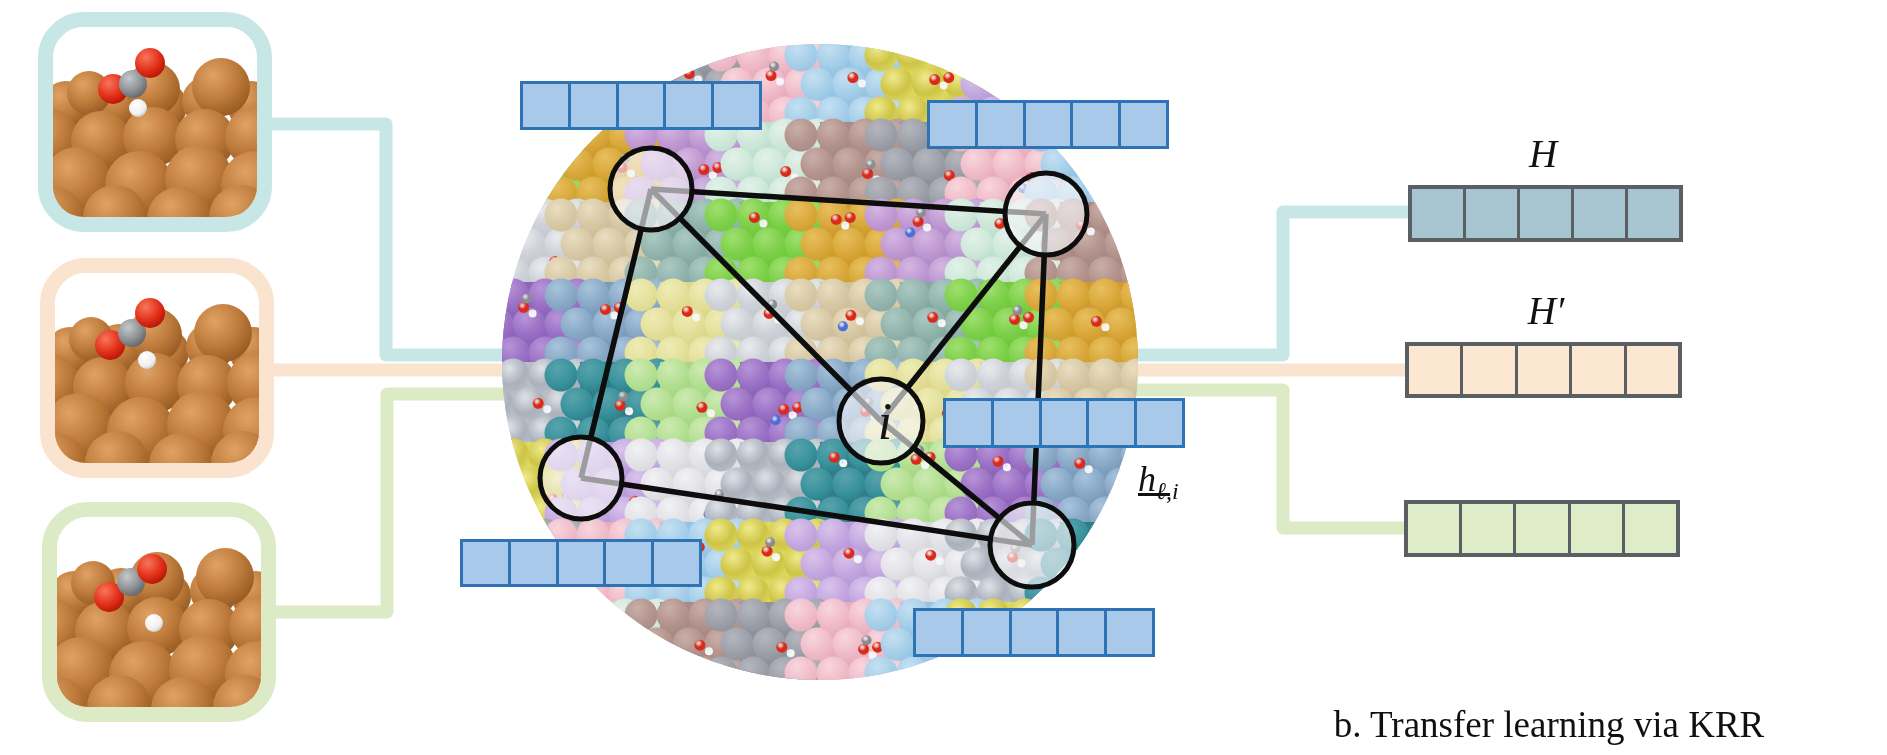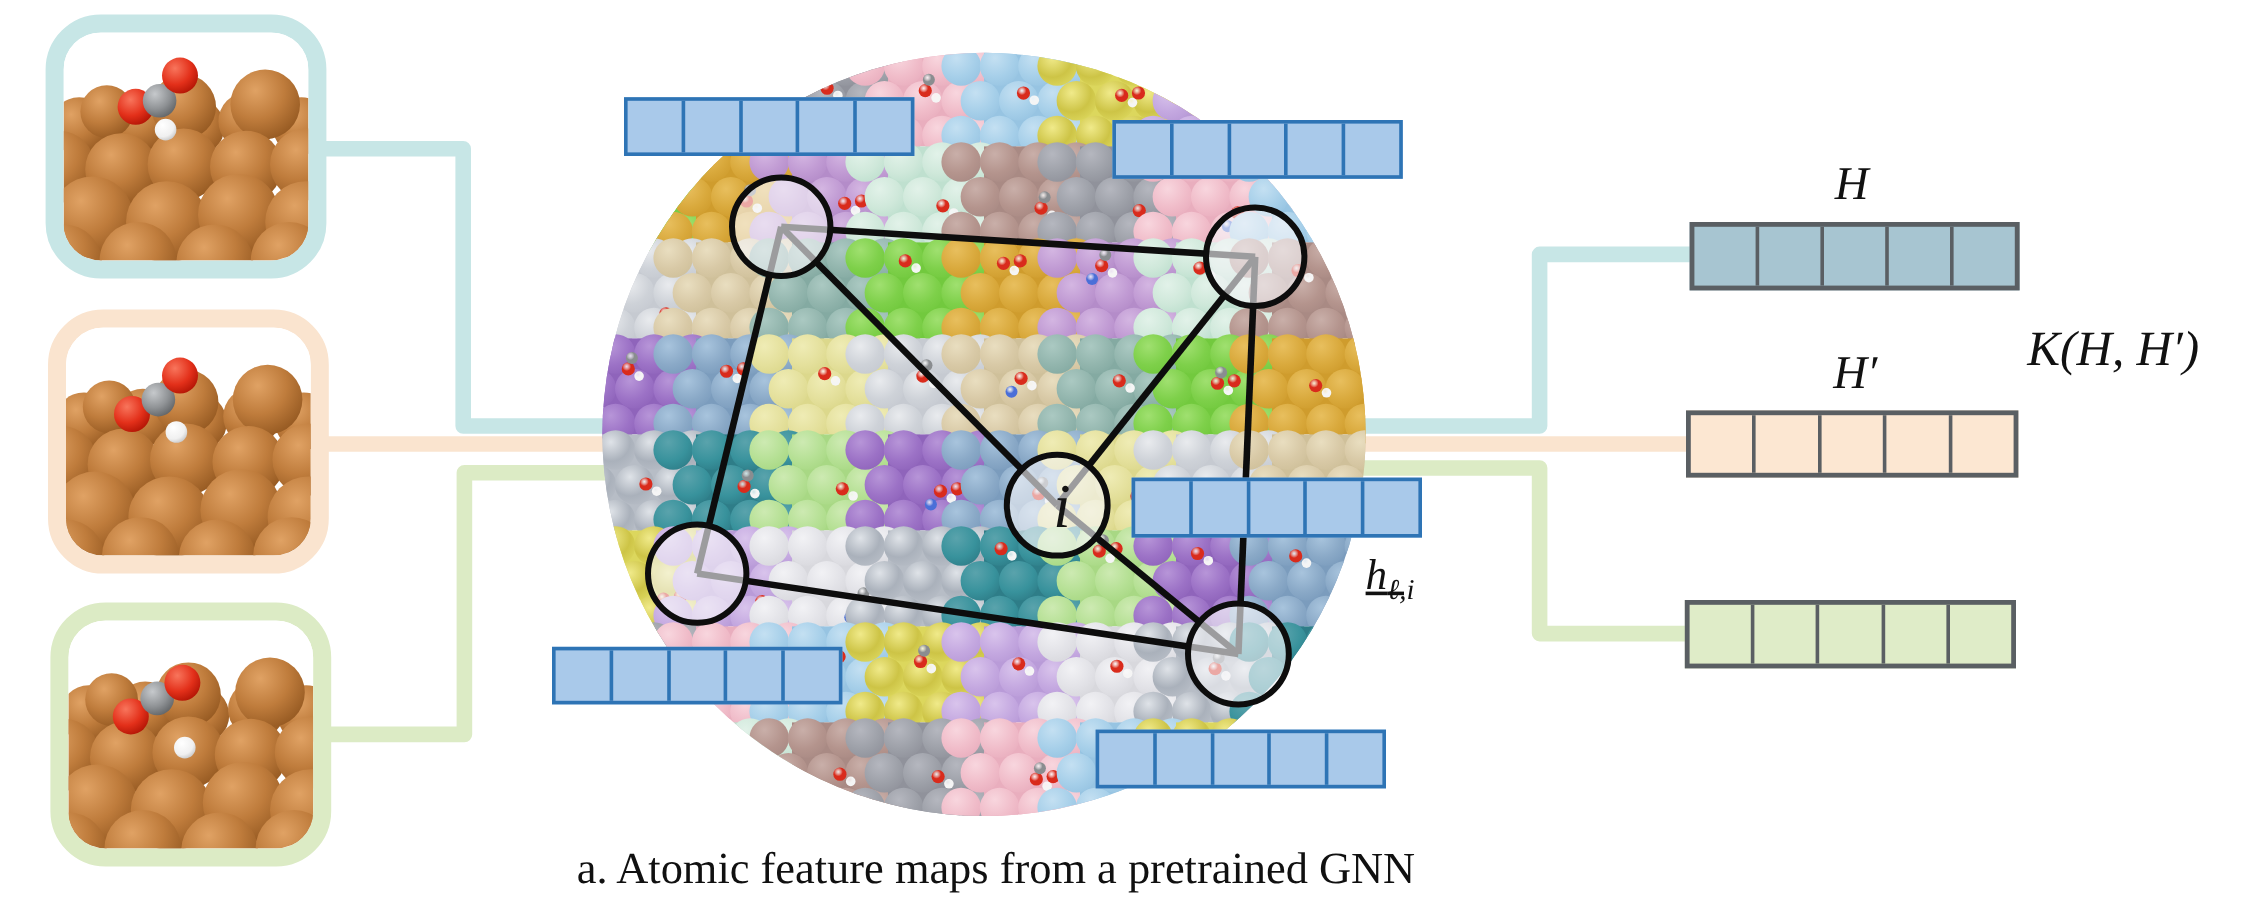--- a/index.html
+++ b/index.html
@@ -1532,16 +1532,15 @@
     </div>
 
   <div class="kvec" id="kvec-2" style="left: 1404px; top: 500px; width: 276px; height: 57px; border-color: rgb(90, 95, 99); background: rgb(223, 236, 200);">
       <div class="cell" style="border-color: rgb(90, 95, 99);"></div>
       <div class="cell" style="border-color: rgb(90, 95, 99);"></div>
       <div class="cell" style="border-color: rgb(90, 95, 99);"></div>
       <div class="cell" style="border-color: rgb(90, 95, 99);"></div>
       <div class="cell" style="border-color: rgb(90, 95, 99);"></div>
     </div>
 
-  <div class="mathlab kernel-lab" style="left:1761px;top:266px;">K(H, H′)</div>
 
-  <div class="caption" style="left:830px;top:703px;">a. Atomic feature maps from a pretrained GNN</div>
+  <div class="caption" style="left:1549px;top:703px;">b. Transfer learning via KRR</div>
 </div>
 
 </body></html>

